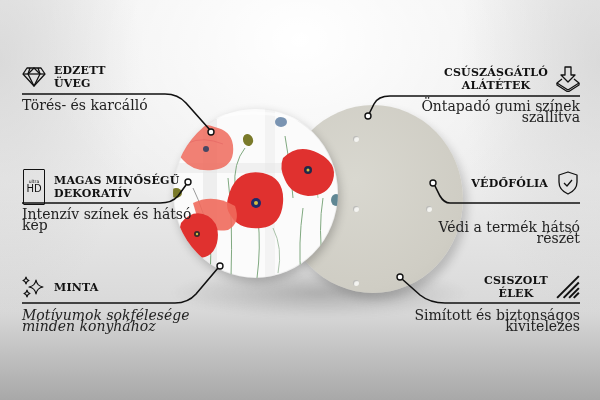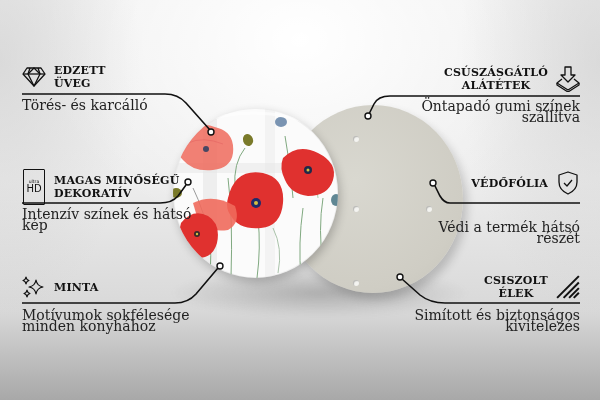--- a/index.html
+++ b/index.html
@@ -192,21 +192,21 @@
         <path d="M14 5 Q15 11 21 12 Q15 13 14 19 Q13 13 7 12 Q13 11 14 5Z"></path>
         <path d="M4 2 Q4.5 5 7 5.5 Q4.5 6 4 9 Q3.5 6 1 5.5 Q3.5 5 4 2Z"></path>
         <path d="M5 15 Q5.5 18 8 18.5 Q5.5 19 5 22 Q4.5 19 2 18.5 Q4.5 18 5 15Z"></path>
           </g>
         </svg>
     </span>
     <div class="title">
       <div>MINTA</div>
     </div>
   </div>
-  <div class="desc" style="margin-top:8px;">
+  <div class="desc" style="margin-top:8px;font-style:italic;">
     <div>Motívumok sokfélesége</div>
     <div>minden konyhához</div>
   </div>
 </div>
 
 <div class="feature right" style="left:400px; top:64px;">
   <div class="head">
     <div class="title">
       <div>CSÚSZÁSGÁTLÓ</div>
       <div>ALÁTÉTEK</div>

